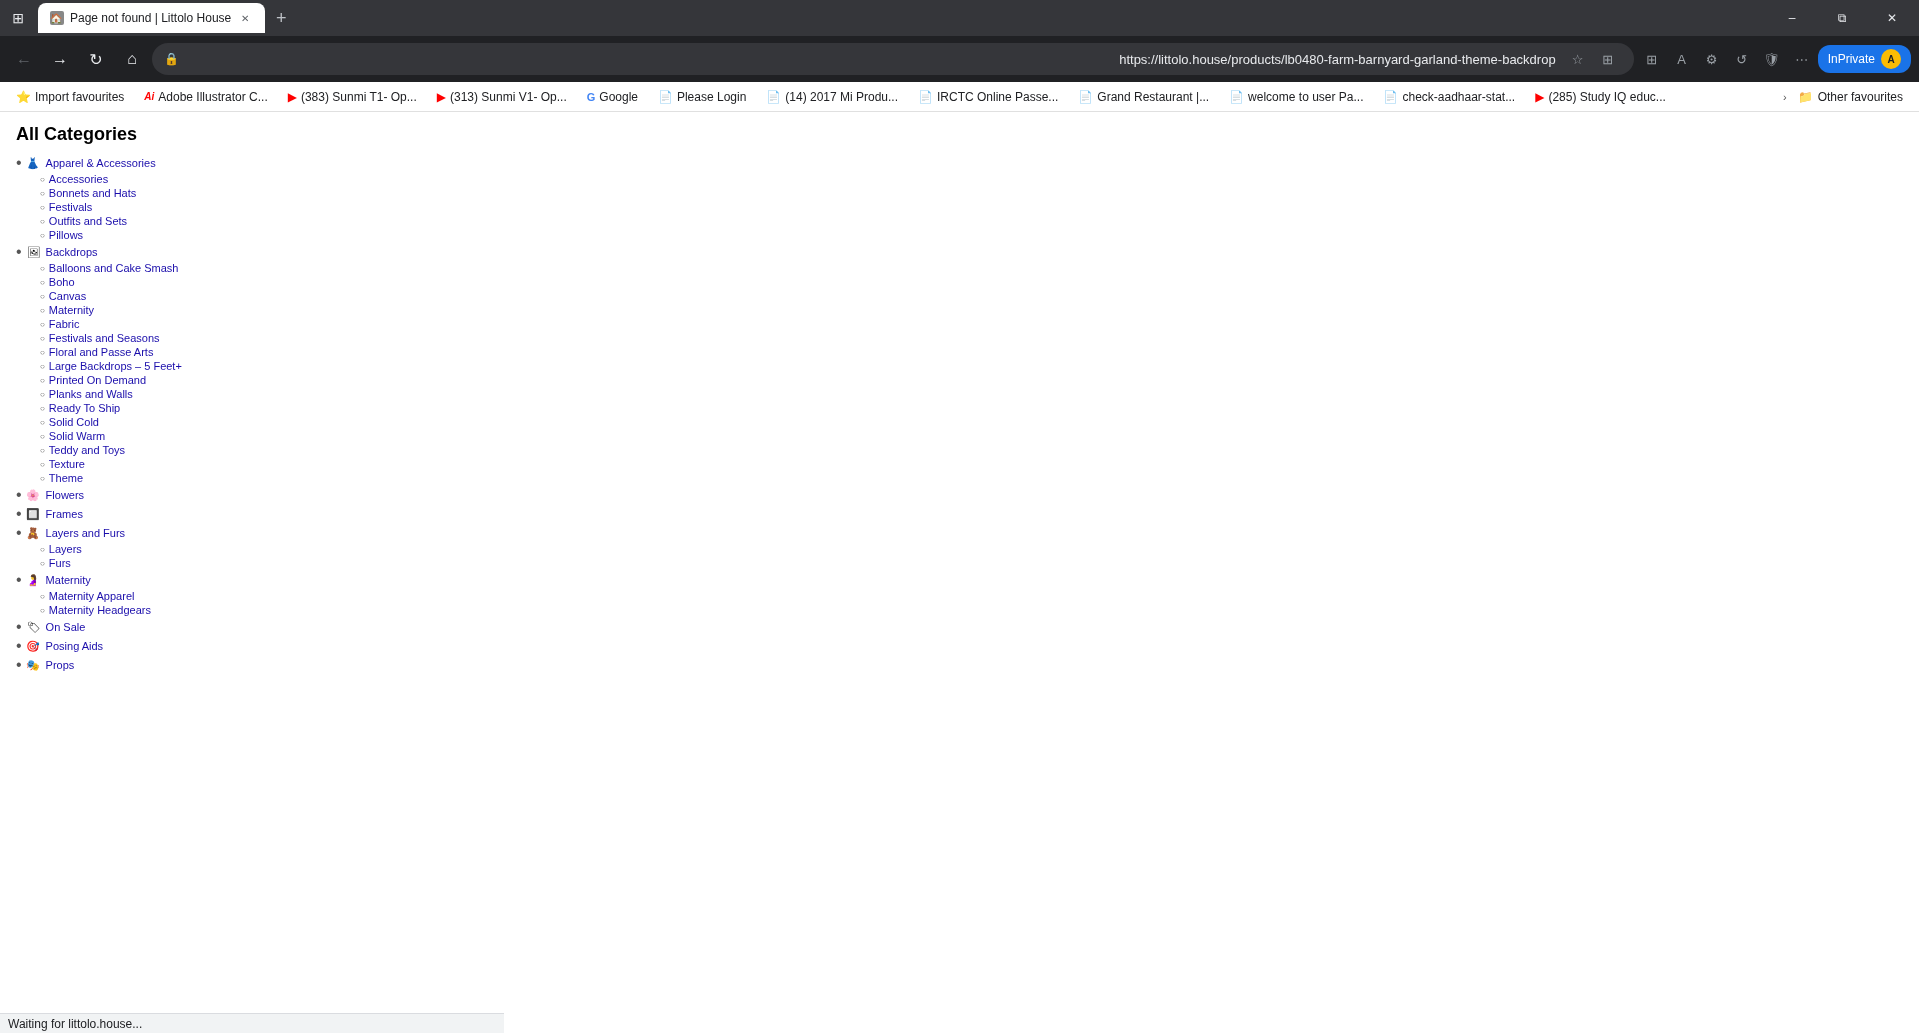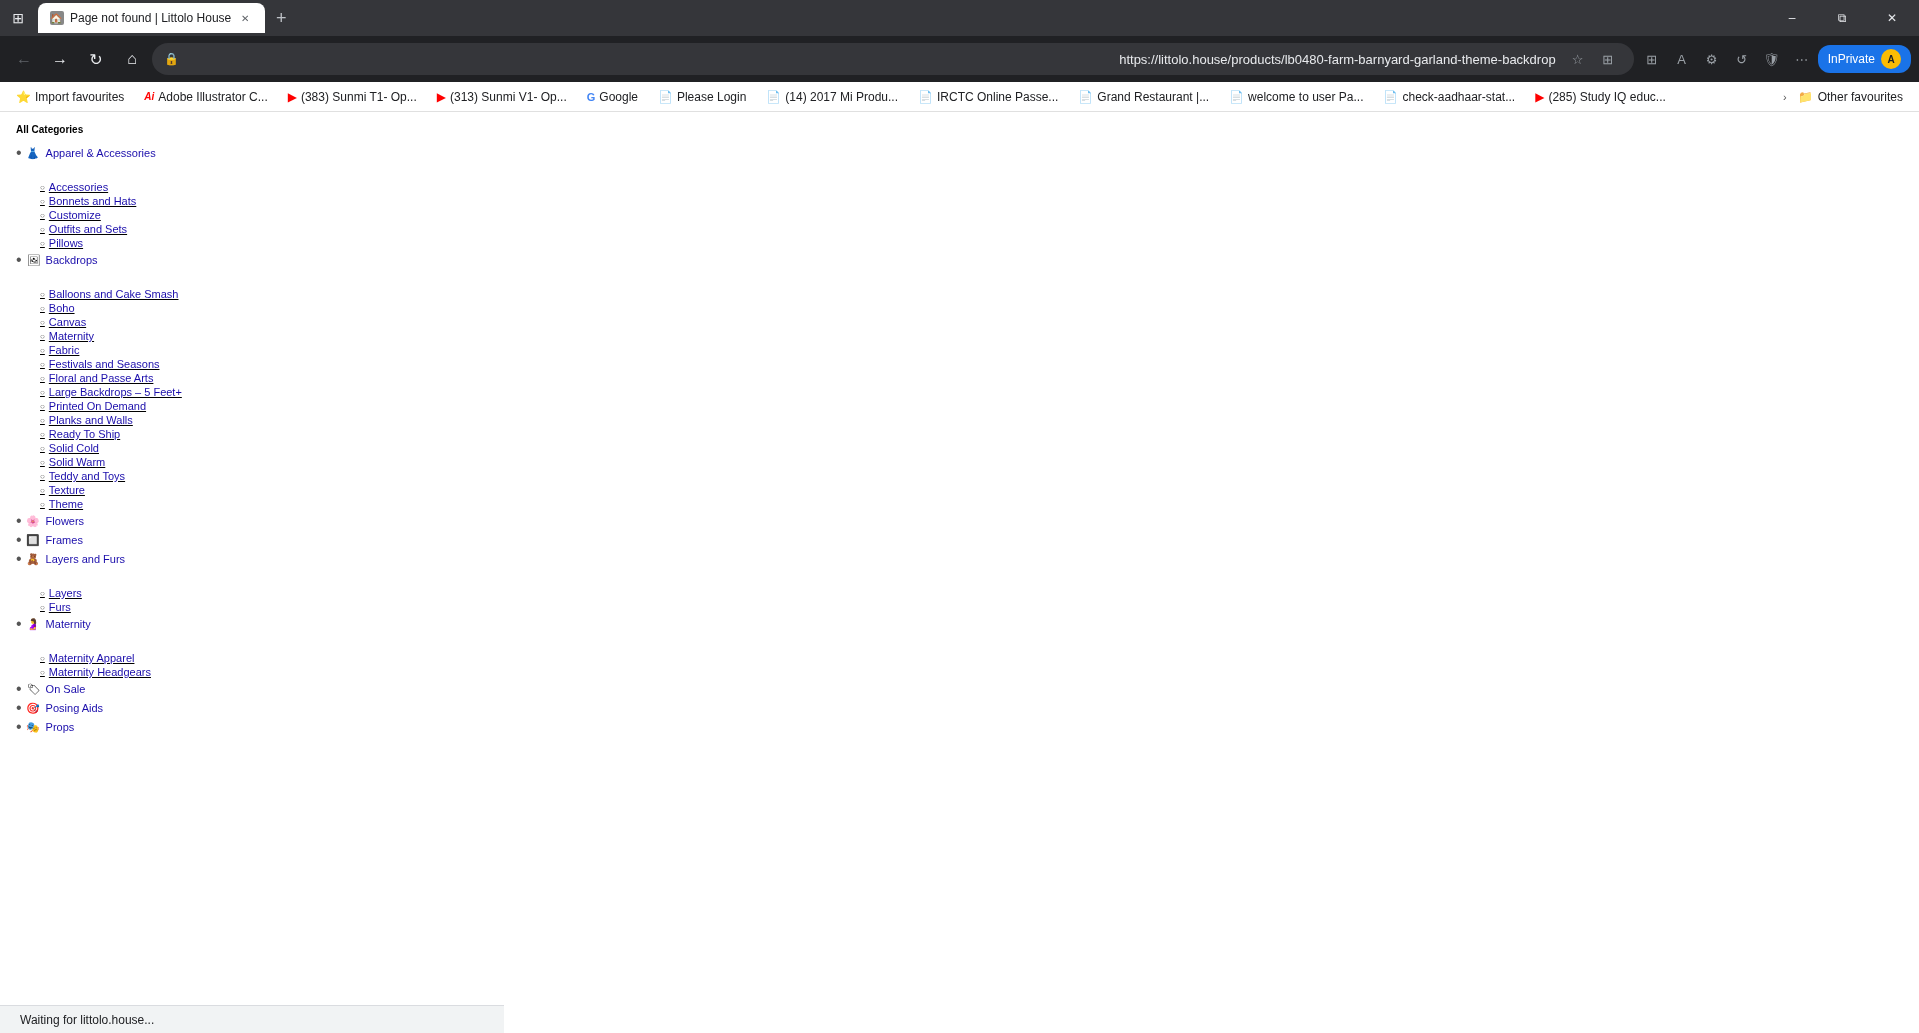--- a/index.html
+++ b/index.html
@@ -206,21 +206,21 @@
     }
 
     
     .page-content {
       padding: 12px 16px;
       background: #fff;
       min-height: 600px;
     }
 
     .all-categories-title {
-      font-size: 10px;
+      font-size: 18px;
       font-weight: 600;
       color: #000;
       margin-bottom: 10px;
     }
 
     .category-list {
       list-style: none;
       padding: 0;
       margin: 0;
     }
@@ -245,22 +245,21 @@
 
     a {
       color: #1a0dab;
       text-decoration: none;
       font-size: 11px;
     }
 
     .sub-list {
       list-style: none;
       padding: 0;
-      margin: 20px 0 2px 24px;
-      text-decoration: underline;
+      margin: 2px 0 2px 24px;
     }
     .sub-list li {
       margin: 2px 0;
       display: flex;
       align-items: center;
       gap: 4px;
     }
     .sub-list li::before {
       content: "○";
       font-size: 8px;
@@ -270,23 +269,23 @@
 
     
     .status-bar {
       position: fixed;
       bottom: 0;
       left: 0;
       background: #f1f3f4;
       border-top: 1px solid #dadce0;
       font-size: 12px;
       color: #202124;
-      padding: 2px 20px;
+      padding: 2px 8px;
       width: 504px;
-      height: 28px;
+      height: 20px;
       display: flex;
       align-items: center;
       z-index: 100;
     }
 
     
     .windows-controls {
       display: flex;
       align-items: center;
     }
@@ -421,21 +420,21 @@
           <a href="#">Apparel &amp; Accessories</a>
         </div>
         <ul class="sub-list">
           <li>
             <a href="#">Accessories</a>
           </li>
           <li>
             <a href="#">Bonnets and Hats</a>
           </li>
           <li>
-            <a href="#">Customize</a>
+            <a href="#">Festivals</a>
           </li>
           <li>
             <a href="#">Outfits and Sets</a>
           </li>
           <li>
             <a href="#">Pillows</a>
           </li>
         </ul>
       </li>
       <li>

